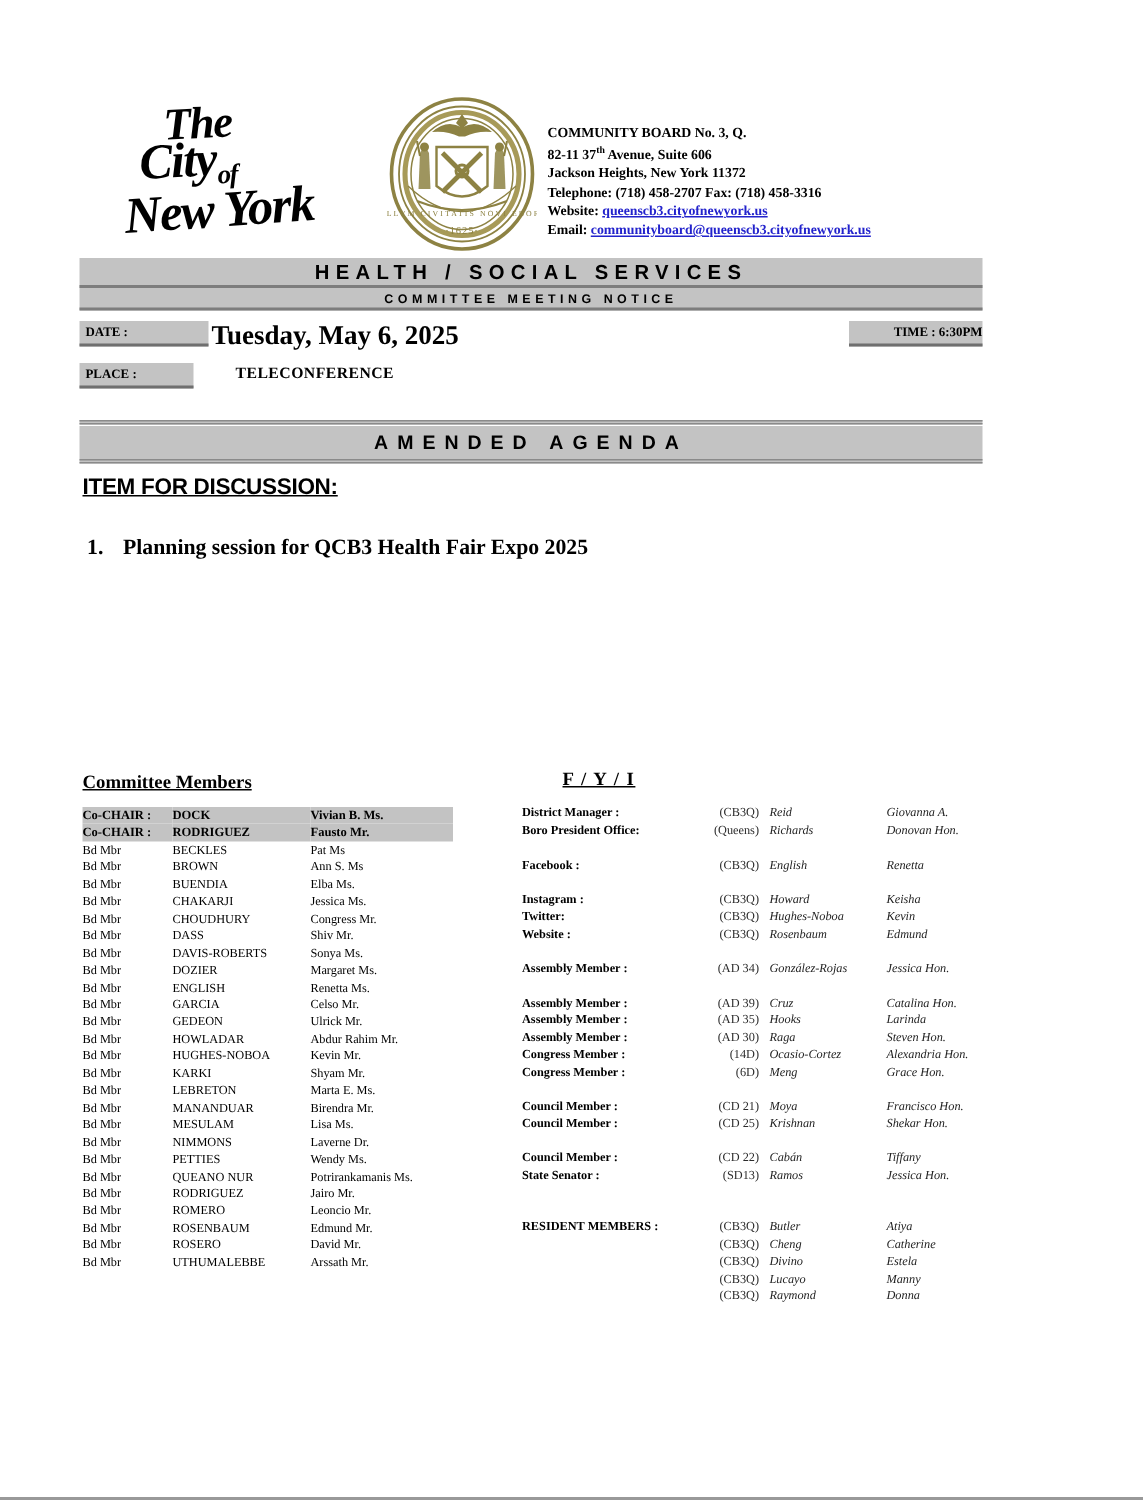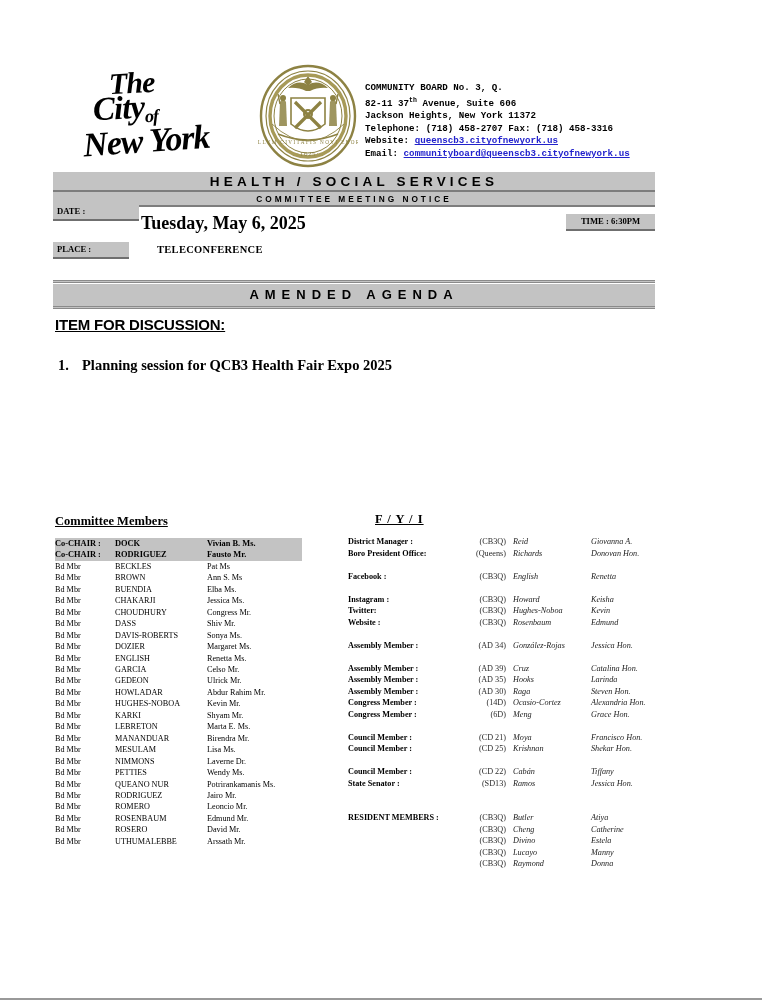--- a/index.html
+++ b/index.html
@@ -54,21 +54,21 @@
 
   .seal {
     position: absolute;
     left: 205px; top: 6px;
     width: 100px; height: 104px;
   }
 
   .contact {
     position: absolute;
     left: 312px; top: 24px;
-    font-family: Liberation Mono, monospace;
+    font-family: Liberation Serif, serif;
     font-size: 9.2px;
     font-weight: bold;
     line-height: 12.6px;
     color: #000;
     white-space: nowrap;
   }
   .contact .link {
     color: #2222cc;
     text-decoration: underline;
     font-weight: bold;
@@ -121,25 +121,25 @@
   .lbl-box {
     position: absolute;
     background: #c3c3c3;
     border-bottom: 2px solid #6f6f6f;
     font-family: "Liberation Serif", serif;
     font-weight: bold;
     font-size: 8.6px;
     box-sizing: border-box;
     padding: 2px 0 0 4px;
   }
-  #date-label { left: 53px; top: 204px; width: 86px; height: 17px; }
+  #date-label { left: 53px; top: 214px; width: 86px; height: 17px; }
   #place-label { left: 53px; top: 242px; width: 76px; height: 17px; }
   #time-box {
     left: 566px; top: 214px; width: 89px; height: 17px;
-    text-align: center; padding-left: 0;
+    text-align: right; padding-left: 0;
   }
   .val-date {
     position: absolute;
     left: 141px; top: 213px;
     font-family: "Liberation Serif", serif;
     font-weight: bold;
     font-size: 18px;
   }
   .val-place {
     position: absolute;

